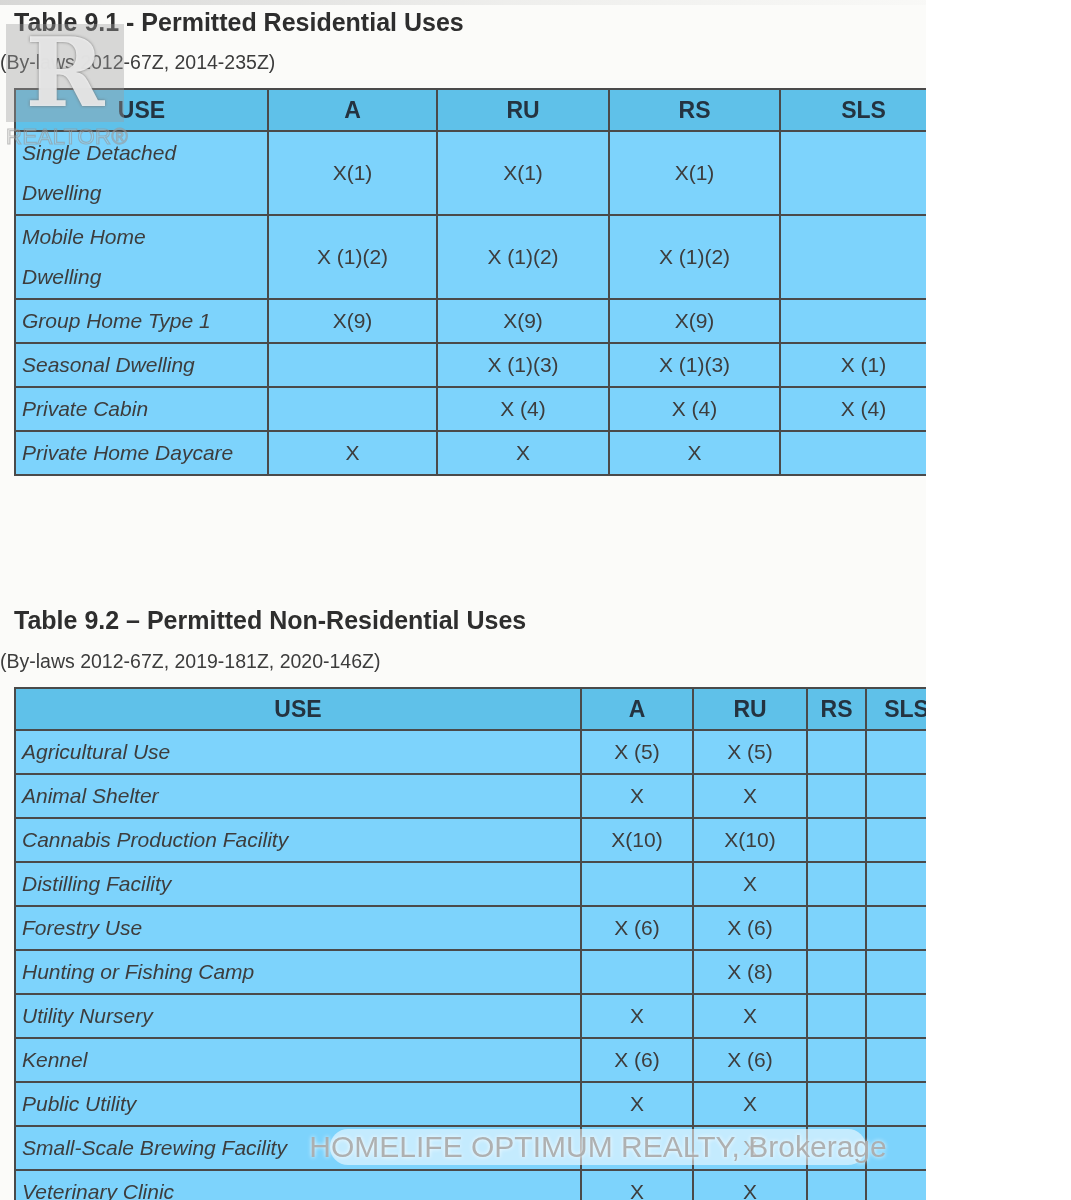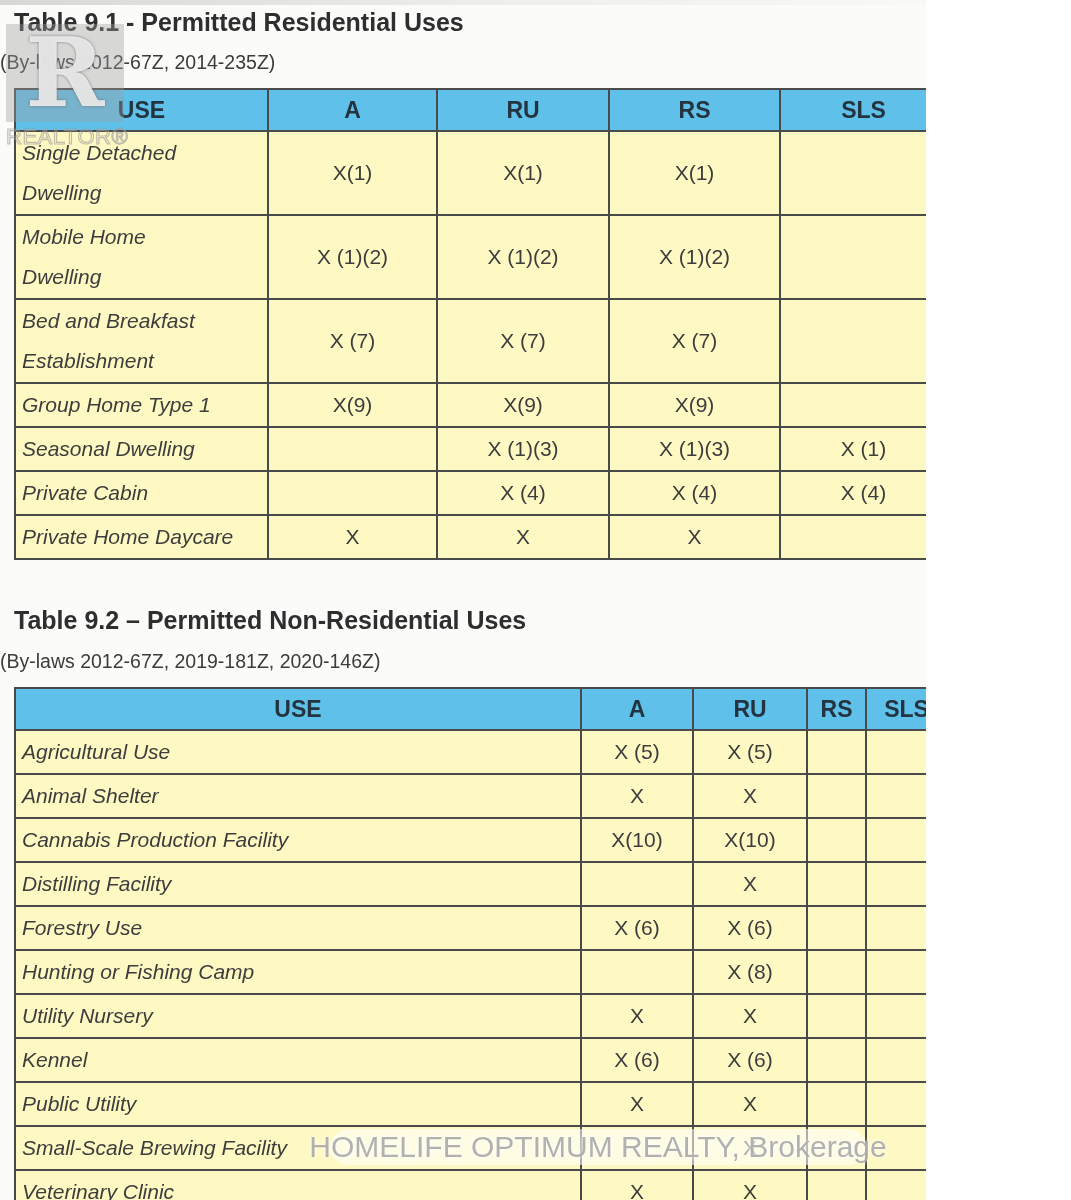--- a/index.html
+++ b/index.html
@@ -22,21 +22,21 @@
   .bylaws {
     position:absolute; left:0; margin:0;
     font-size:19.5px; color:#3c3c3c; white-space:nowrap;
   }
   #t1-bylaws { top:51px; }
   #t2-bylaws { top:650px; }
 
   table.zoning {
     position:absolute; left:14px;
     border-collapse:collapse; table-layout:fixed;
-    width:932px; background:#fef9c3;
+    width:932px; background:#7dd3fc;
   }
   #table1 { top:88px; }
   #table2 { top:687px; }
   .zoning th, .zoning td { border:2px solid #4a4a4a; overflow:hidden; }
   .zoning th {
     background:#5fc1e9; color:#243340;
     font-size:23px; font-weight:bold; height:38px; text-align:center;
   }
   .zoning td {
     color:#3d3d3d; font-size:21px; line-height:40px;
@@ -109,27 +109,20 @@
           <td class="val">X(1)</td>
           <td class="val"></td>
         </tr>
         <tr class="tall">
           <td class="use"><span class="wrap">Mobile Home Dwelling</span></td>
           <td class="val">X (1)(2)</td>
           <td class="val">X (1)(2)</td>
           <td class="val">X (1)(2)</td>
           <td class="val"></td>
         </tr>
-        <tr class="tall">
-          <td class="use"><span class="wrap">Bed and Breakfast Establishment</span></td>
-          <td class="val">X (7)</td>
-          <td class="val">X (7)</td>
-          <td class="val">X (7)</td>
-          <td class="val"></td>
-        </tr>
         <tr>
           <td class="use">Group Home Type 1</td>
           <td class="val">X(9)</td>
           <td class="val">X(9)</td>
           <td class="val">X(9)</td>
           <td class="val"></td>
         </tr>
         <tr>
           <td class="use">Seasonal Dwelling</td>
           <td class="val"></td>

